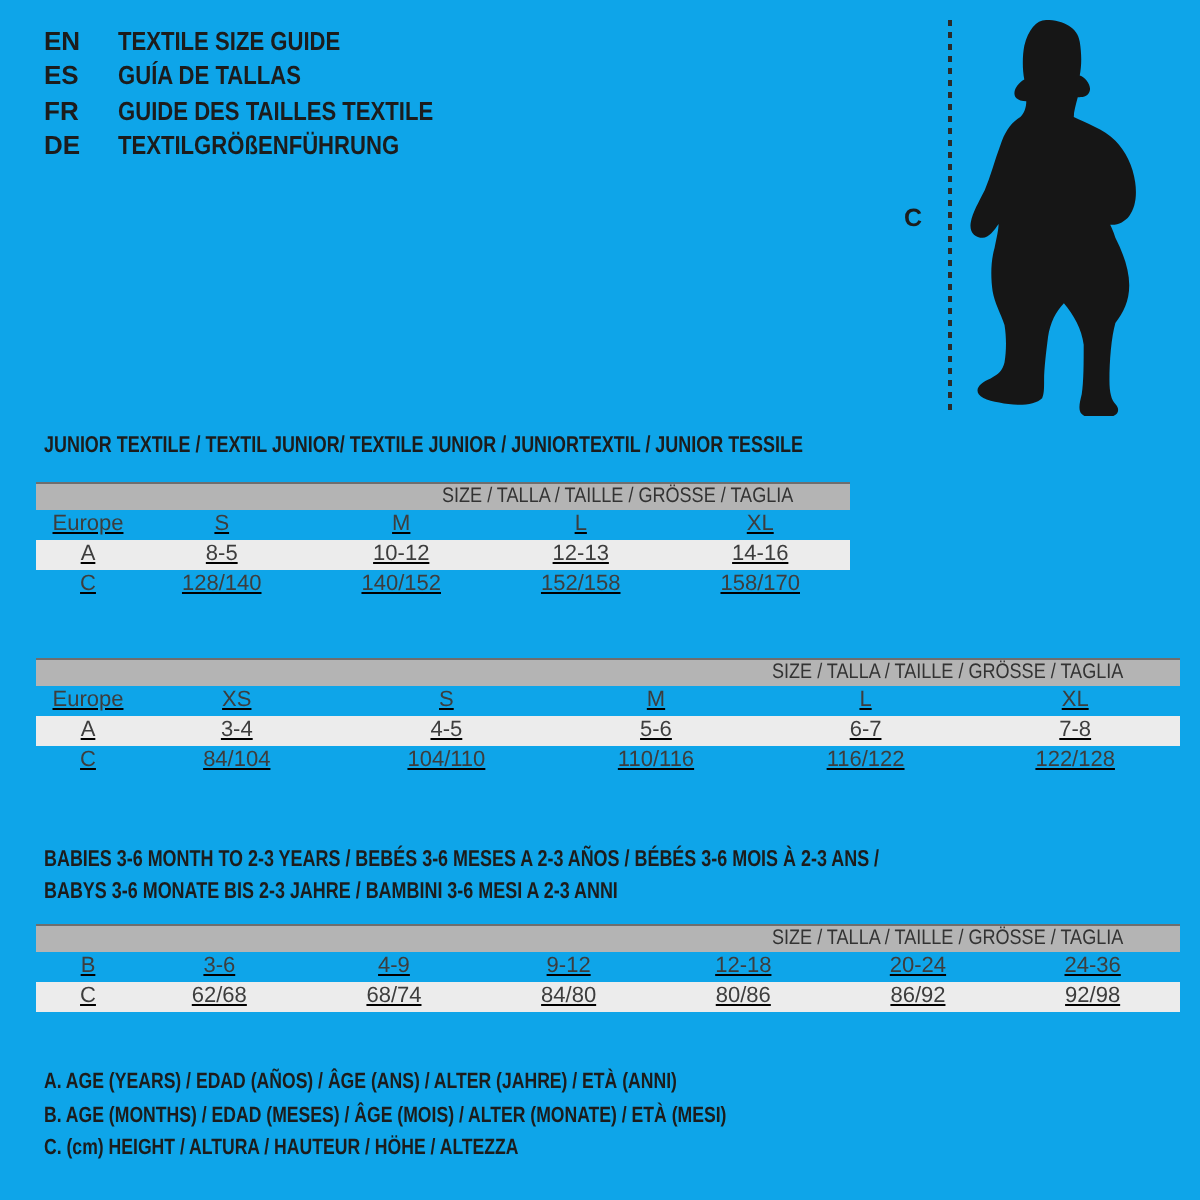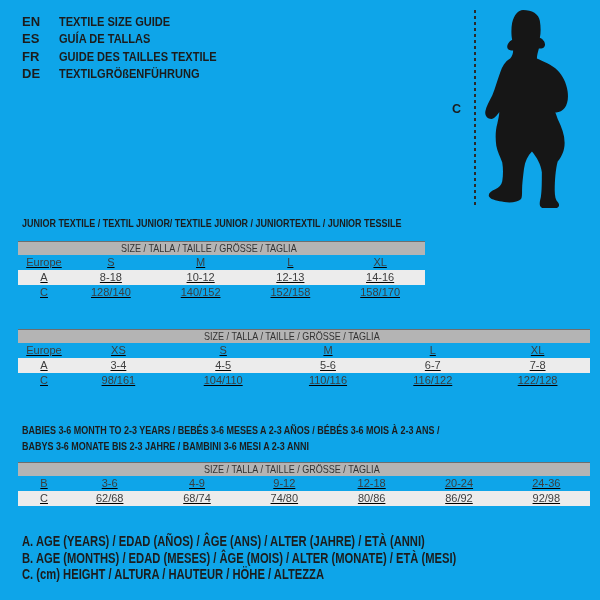--- a/index.html
+++ b/index.html
@@ -34,26 +34,26 @@
   .tbl-title { font-size:11.5px; font-weight:bold; color:var(--title_ink, #1c1c1c); line-height:16px; padding-left:4px; }
   .tbl-sub { font-size:8px; position:relative; top:2px; }
 
   table.size-table { border-collapse:collapse; table-layout:fixed; width:100%; }
   .sec1 table { margin-top:10px; }
   .sec2 table { margin-top:13px; }
   .sec3 table { margin-top:8px; }
   td { font-size:11px; color:var(--ink, #3d3d3d); text-align:center; vertical-align:middle; height:15px; overflow:hidden; }
   td.lbl { text-align:center; padding-left:4px; }
   tr.bar-row td { background:var(--bar, #b4b4b4); border-top:1.5px solid #6e6e6e;
-    height:13px; text-align:center; padding-left:4px; font-size:10.5px; color:#333; }
+    height:13px; text-align:right; padding-left:4px; font-size:10.5px; color:#333; }
   tr.alt td { background:var(--alt, #ececec); }
 
   
   .legend { position:absolute; left:18px; top:533px; }
-  .legend-line { font-size:14px; font-weight:bold; color:#1c1c1c; line-height:16.5px; padding-left:4px; }
+  .legend-line { font-size:11px; font-weight:bold; color:#1c1c1c; line-height:16.5px; padding-left:4px; }
 </style>
 </head>
 <body>
 
 <div class="canvas">
 
   <div class="langs">
     <div class="lang-row">
       <span class="lang-code">EN</span><span class="lang-label cx85">TEXTILE SIZE GUIDE</span>
     </div>
@@ -113,21 +113,21 @@
           </tr>
       <tr>
         <td class="lbl">Europe</td>
         <td>S</td>
         <td>M</td>
         <td>L</td>
         <td>XL</td>
       </tr>
       <tr class="alt">
         <td class="lbl">A</td>
-        <td>8-18</td>
+        <td>8-5</td>
         <td>10-12</td>
         <td>12-13</td>
         <td>14-16</td>
       </tr>
       <tr>
         <td class="lbl">C</td>
         <td>128/140</td>
         <td>140/152</td>
         <td>152/158</td>
         <td>158/170</td>
@@ -161,21 +161,21 @@
       <tr class="alt">
         <td class="lbl">A</td>
         <td>3-4</td>
         <td>4-5</td>
         <td>5-6</td>
         <td>6-7</td>
         <td>7-8</td>
       </tr>
       <tr>
         <td class="lbl">C</td>
-        <td>98/161</td>
+        <td>84/104</td>
         <td>104/110</td>
         <td>110/116</td>
         <td>116/122</td>
         <td>122/128</td>
       </tr>
     </tbody>
       </table>
   </div>
 
   <div class="section sec3">
@@ -201,21 +201,21 @@
         <td>4-9</td>
         <td>9-12</td>
         <td>12-18</td>
         <td>20-24</td>
         <td>24-36</td>
       </tr>
       <tr class="alt">
         <td class="lbl">C</td>
         <td>62/68</td>
         <td>68/74</td>
-        <td>74/80</td>
+        <td>84/80</td>
         <td>80/86</td>
         <td>86/92</td>
         <td>92/98</td>
       </tr>
     </tbody>
       </table>
   </div>
 
   <div class="legend">
     <div class="legend-line"><span class="cx80">A. AGE (YEARS) / EDAD (AÑOS) / ÂGE (ANS) / ALTER (JAHRE) / ETÀ (ANNI)</span></div>

